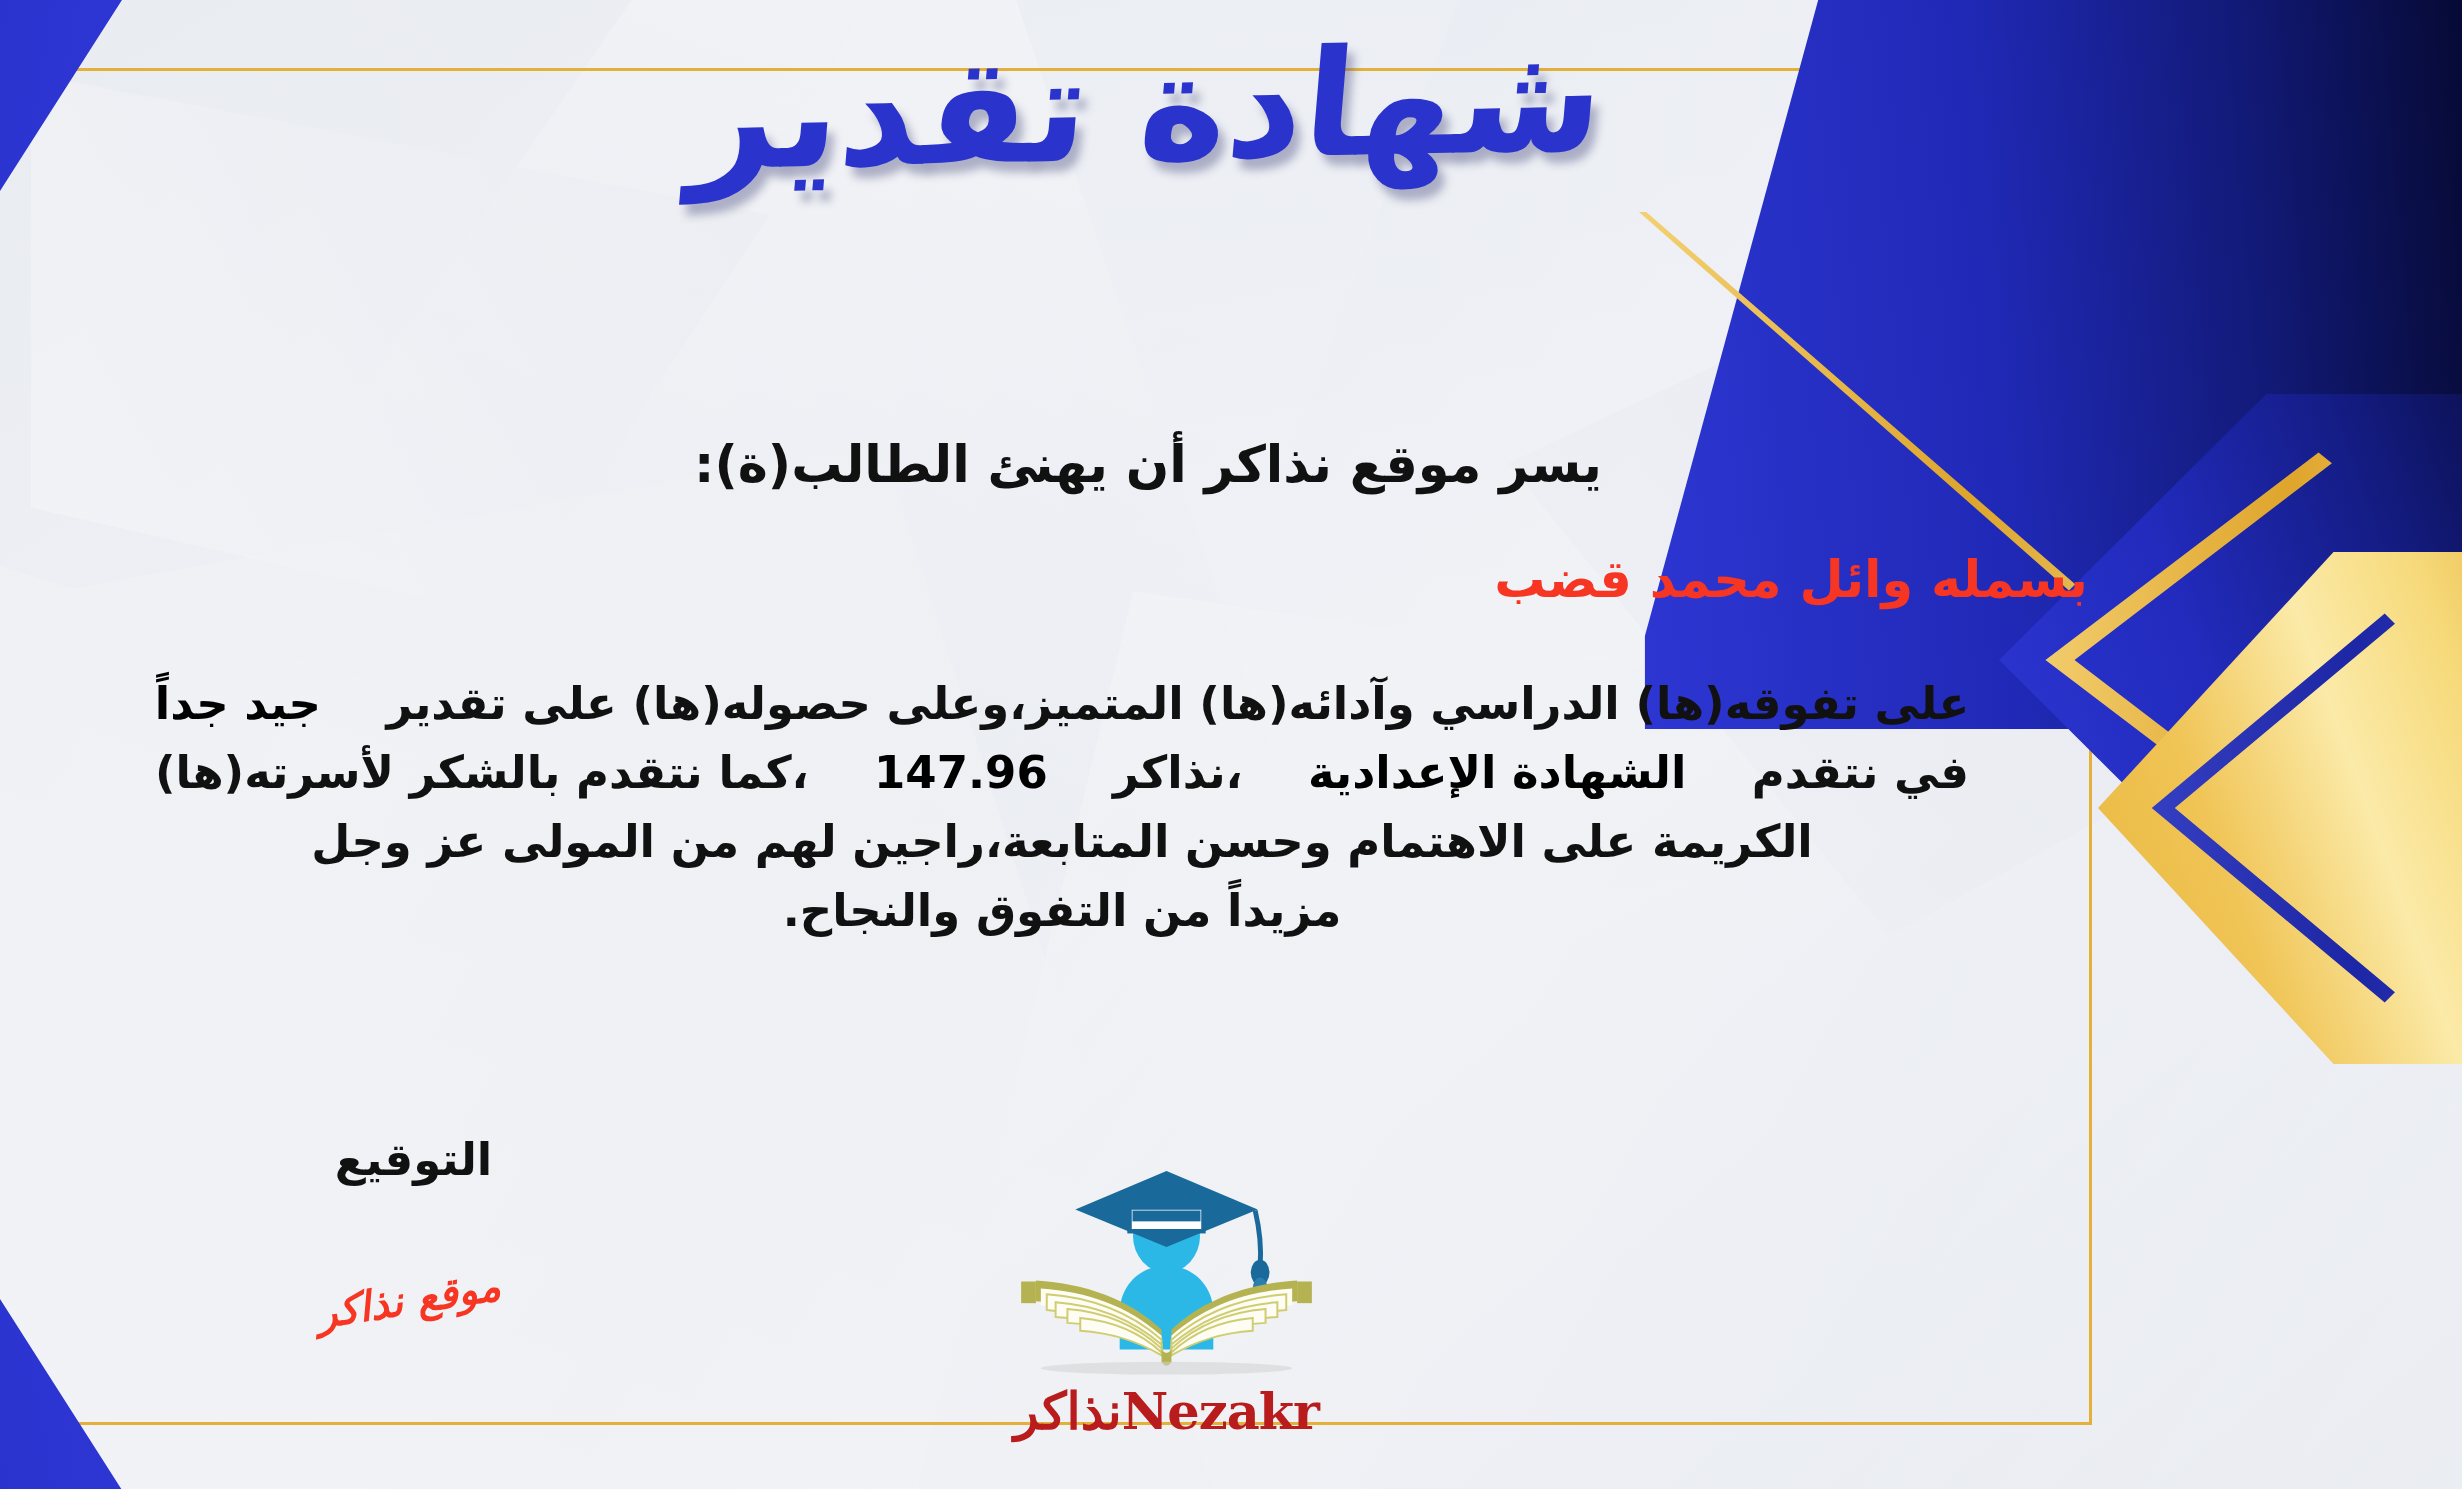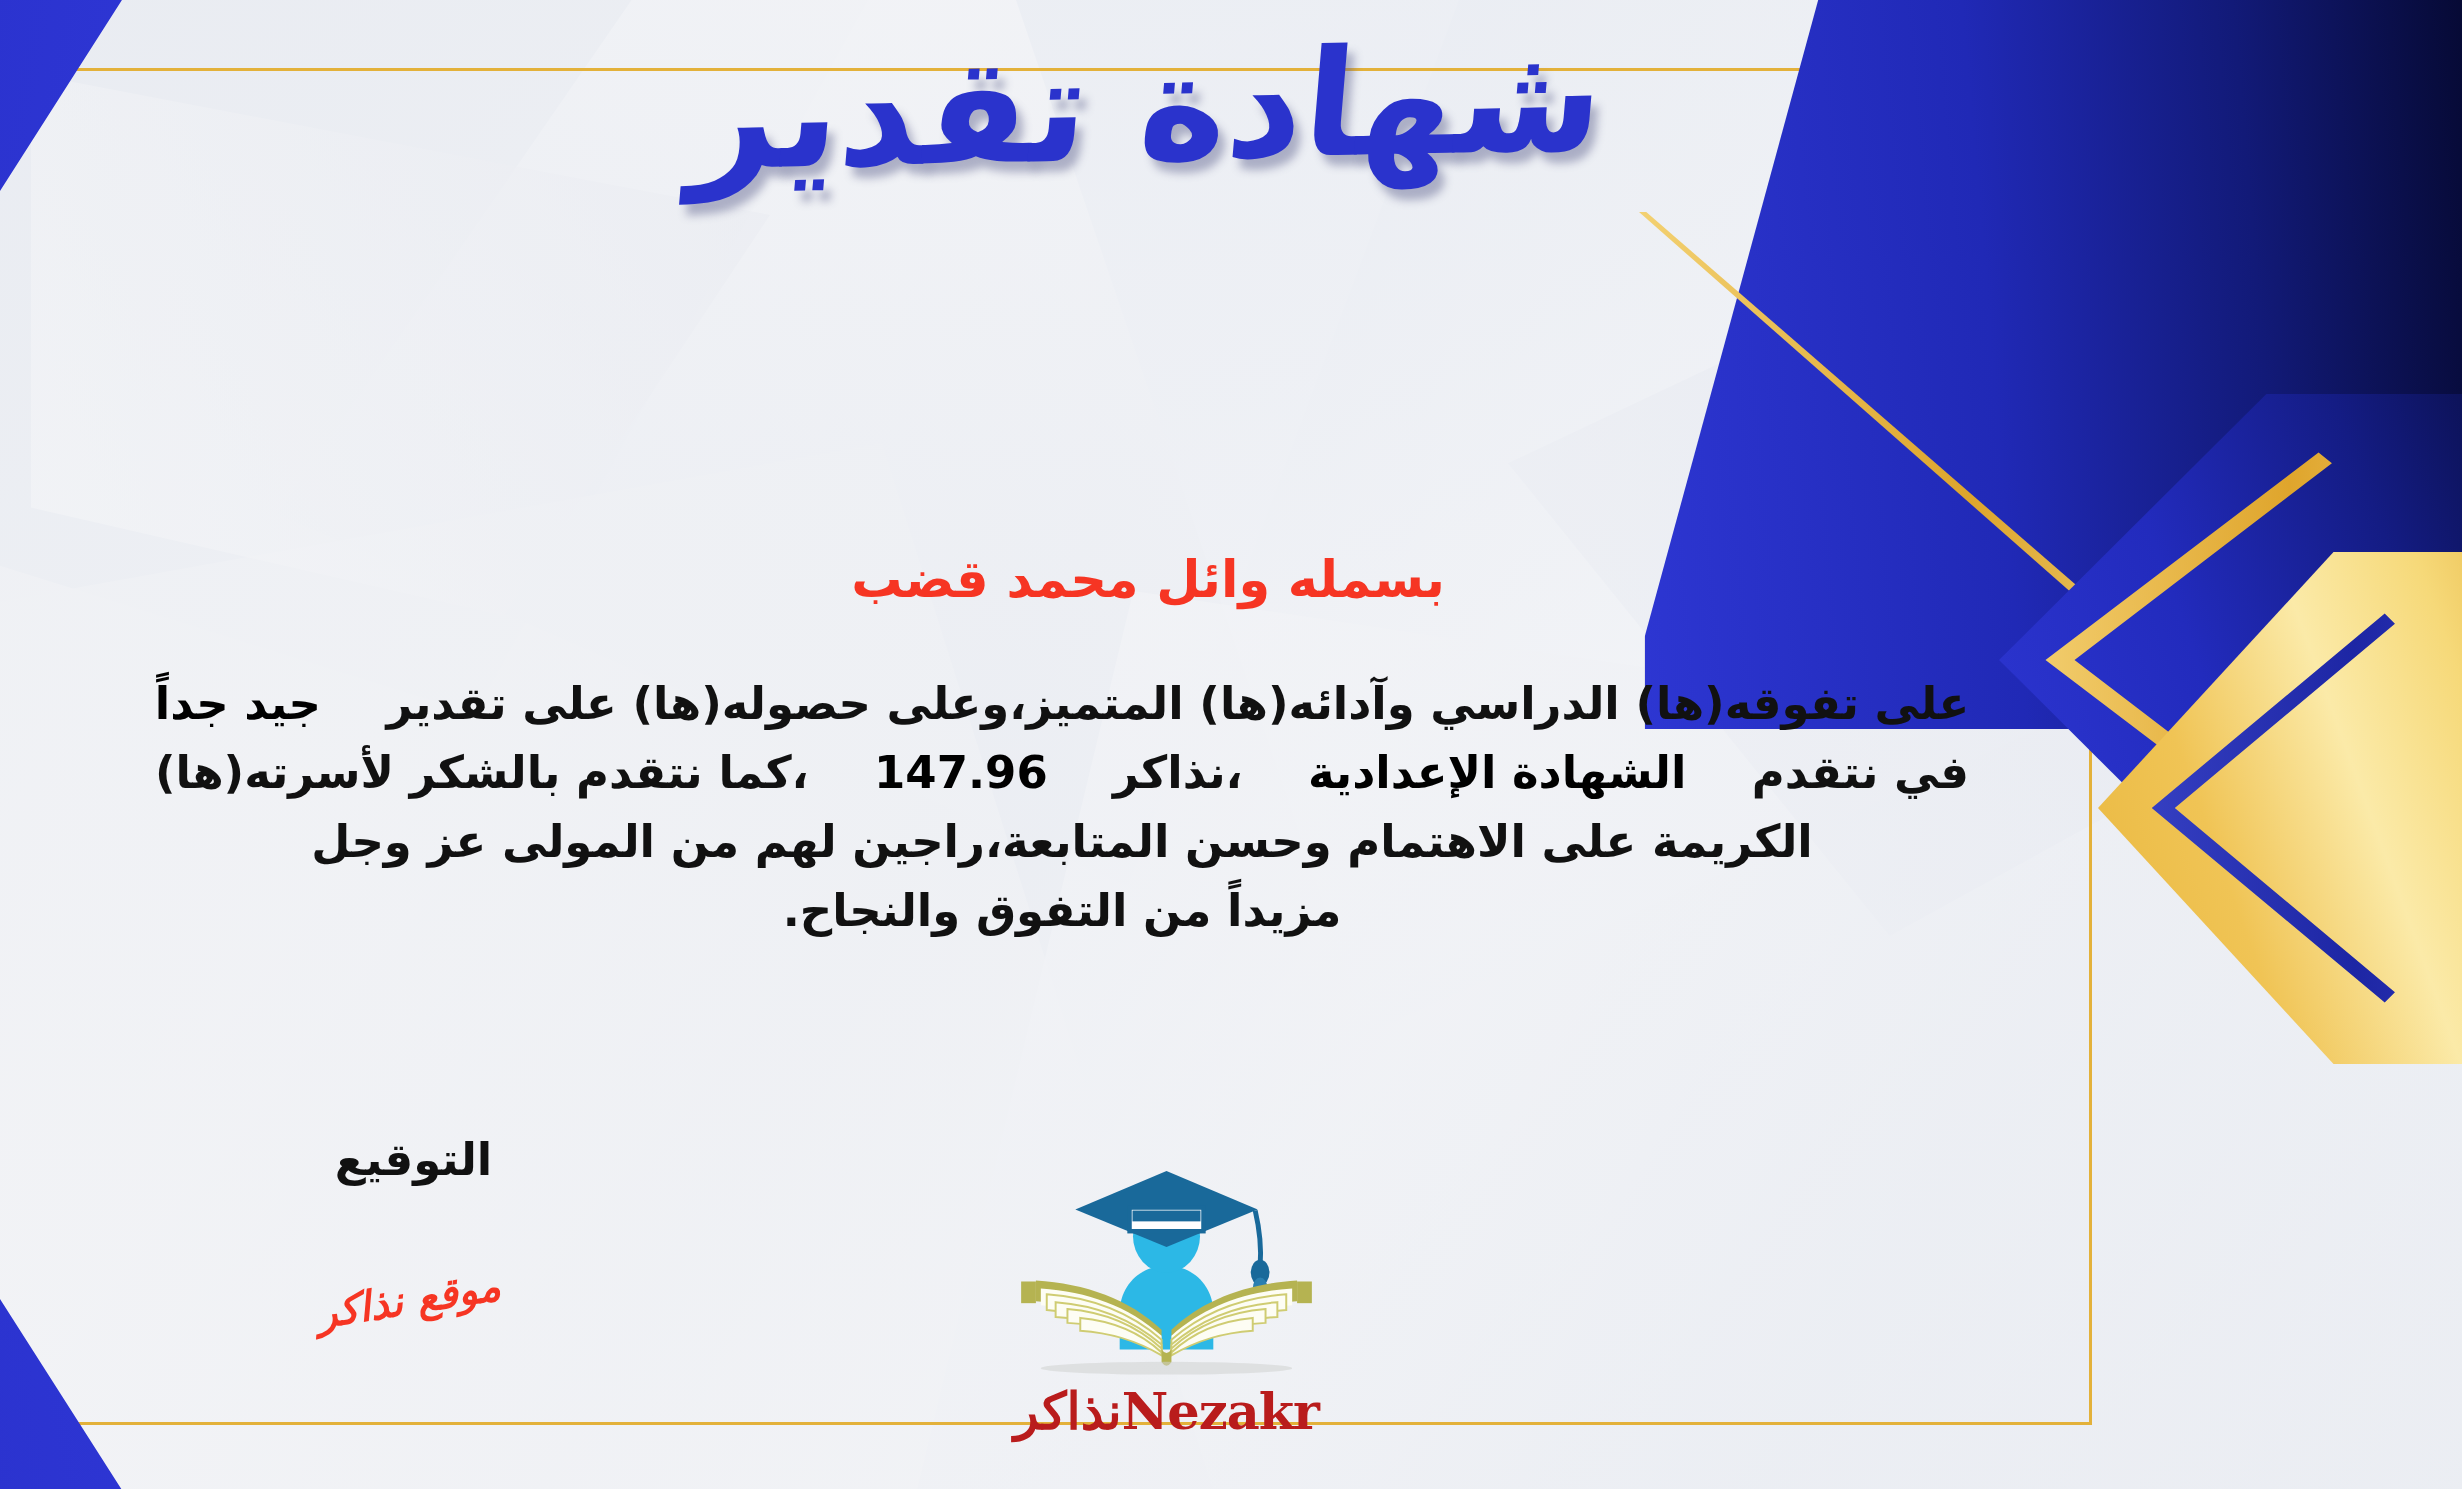--- a/index.html
+++ b/index.html
@@ -151,21 +151,21 @@
 
   .greeting{
     position:absolute;left:374px;right:374px;top:433px;
     text-align:center;
     font-size:51px;font-weight:700;color:#111111;
     line-height:1.25;
   }
 
   .student-name{
     position:absolute;left:374px;right:374px;top:549px;
-    text-align:center;
+    text-align:right;
     font-size:51px;font-weight:700;color:#f63523;
     line-height:1.2;
   }
 
   .body{
     position:absolute;left:123px;right:295px;top:670px;
     text-align:center;
     font-size:45px;font-weight:700;color:#111111;
     line-height:1.53;
   }
@@ -235,20 +235,21 @@
   <div class="deco bl-wrap">
     <div class="bl-outer"></div>
     <div class="bl-gold1"></div>
     <div class="bl-gold2"></div>
   </div>
 
   <div class="content">
 
     <div class="title">شهادة تقدير</div>
 
+    <div class="greeting">يسر موقع نذاكر أن يهنئ الطالب(ة):</div>
 
     <div class="student-name">بسمله وائل محمد قضب</div>
 
     <div class="body">
       <span>على تفوقه(ها) الدراسي وآدائه(ها) المتميز،وعلى حصوله(ها) على تقدير</span>
       <span class="gap"></span>
       <span class="hl">جيد جداً</span>
       <br>
       <span>في نتقدم</span>
       <span class="gap"></span>

